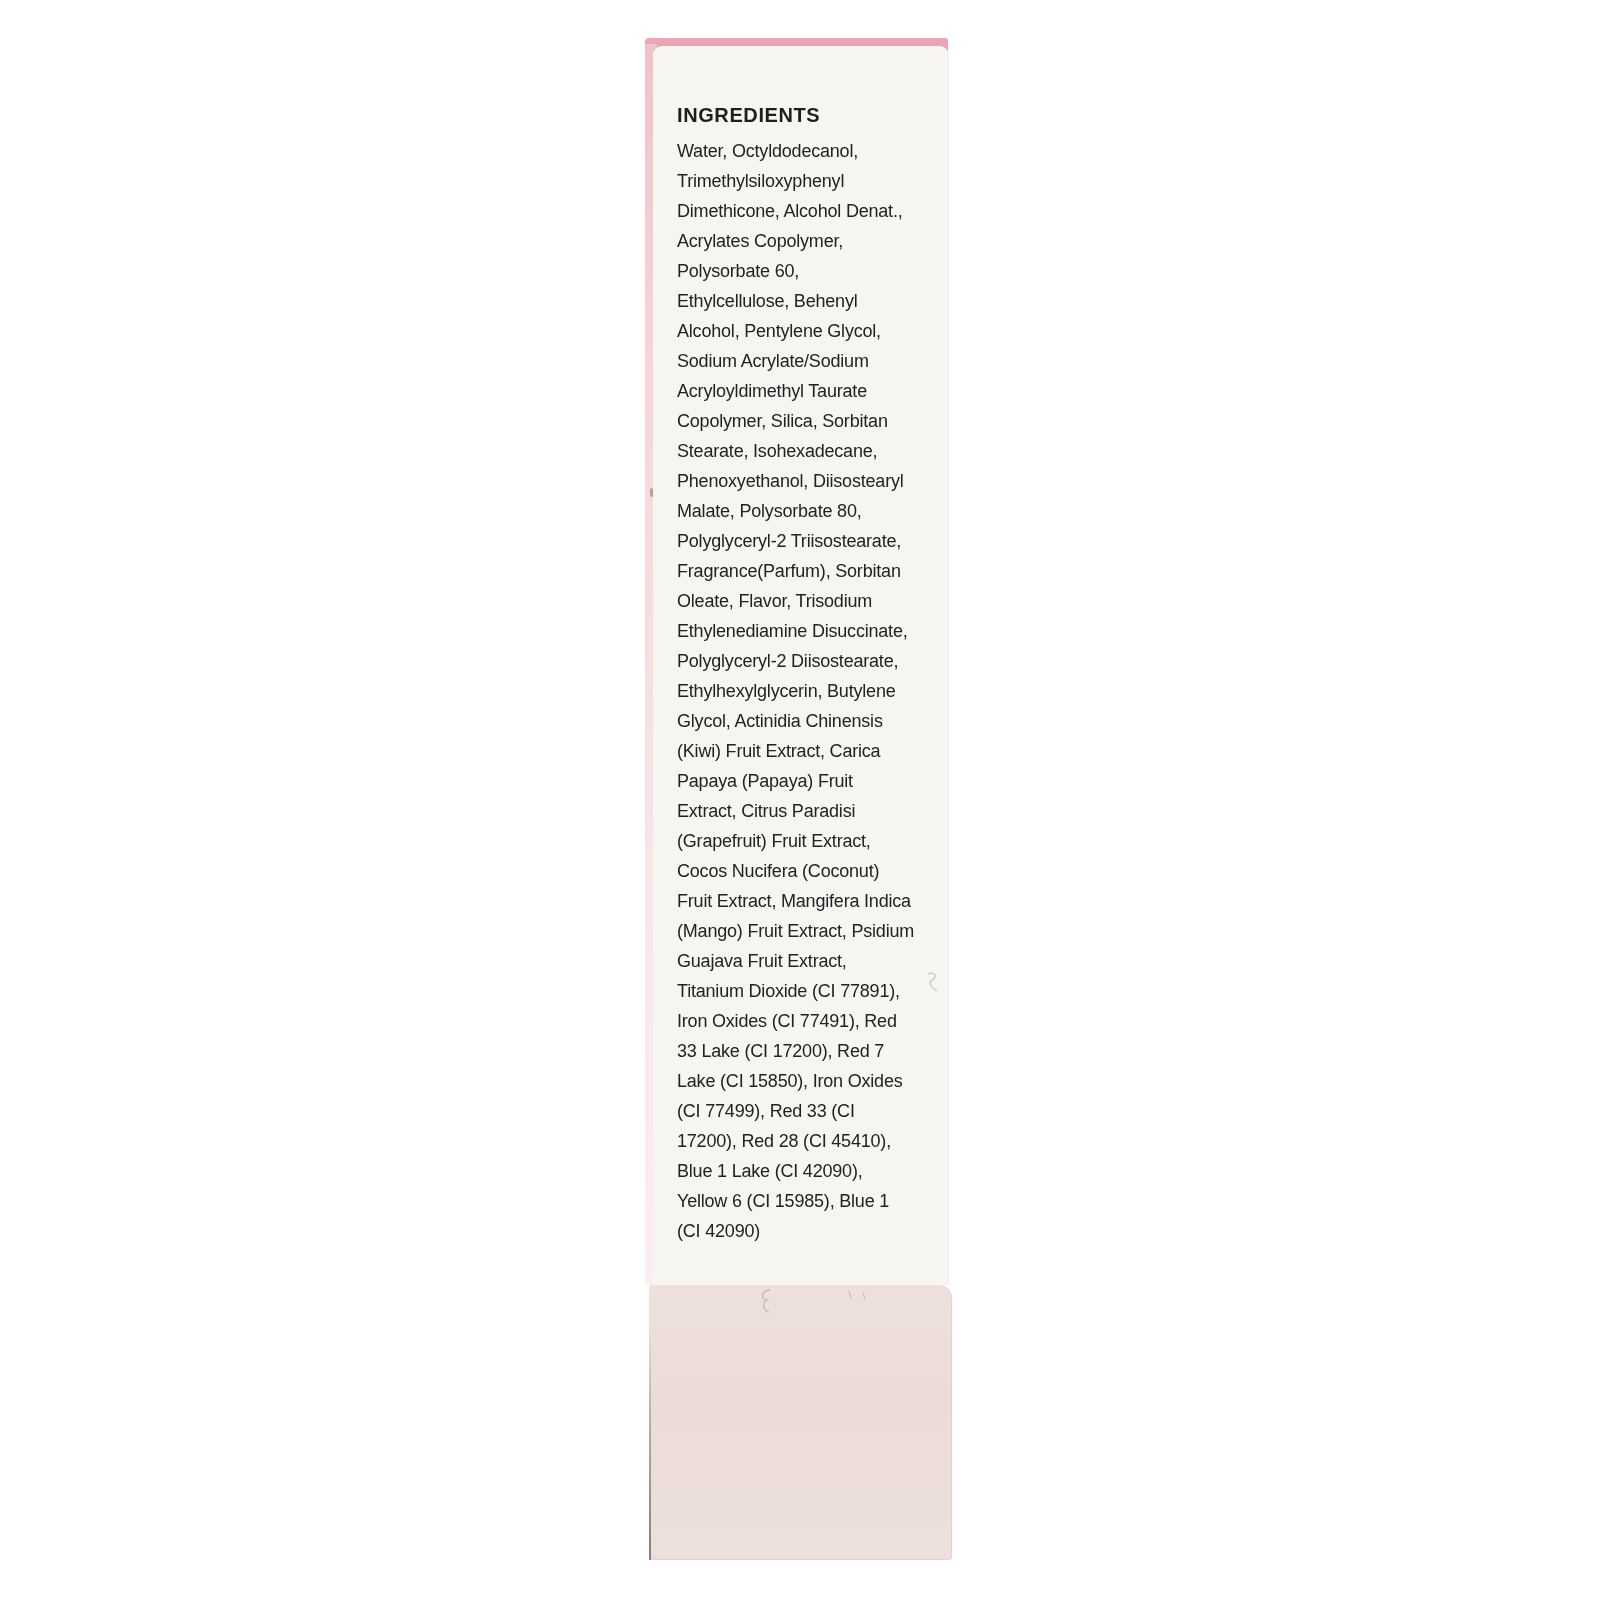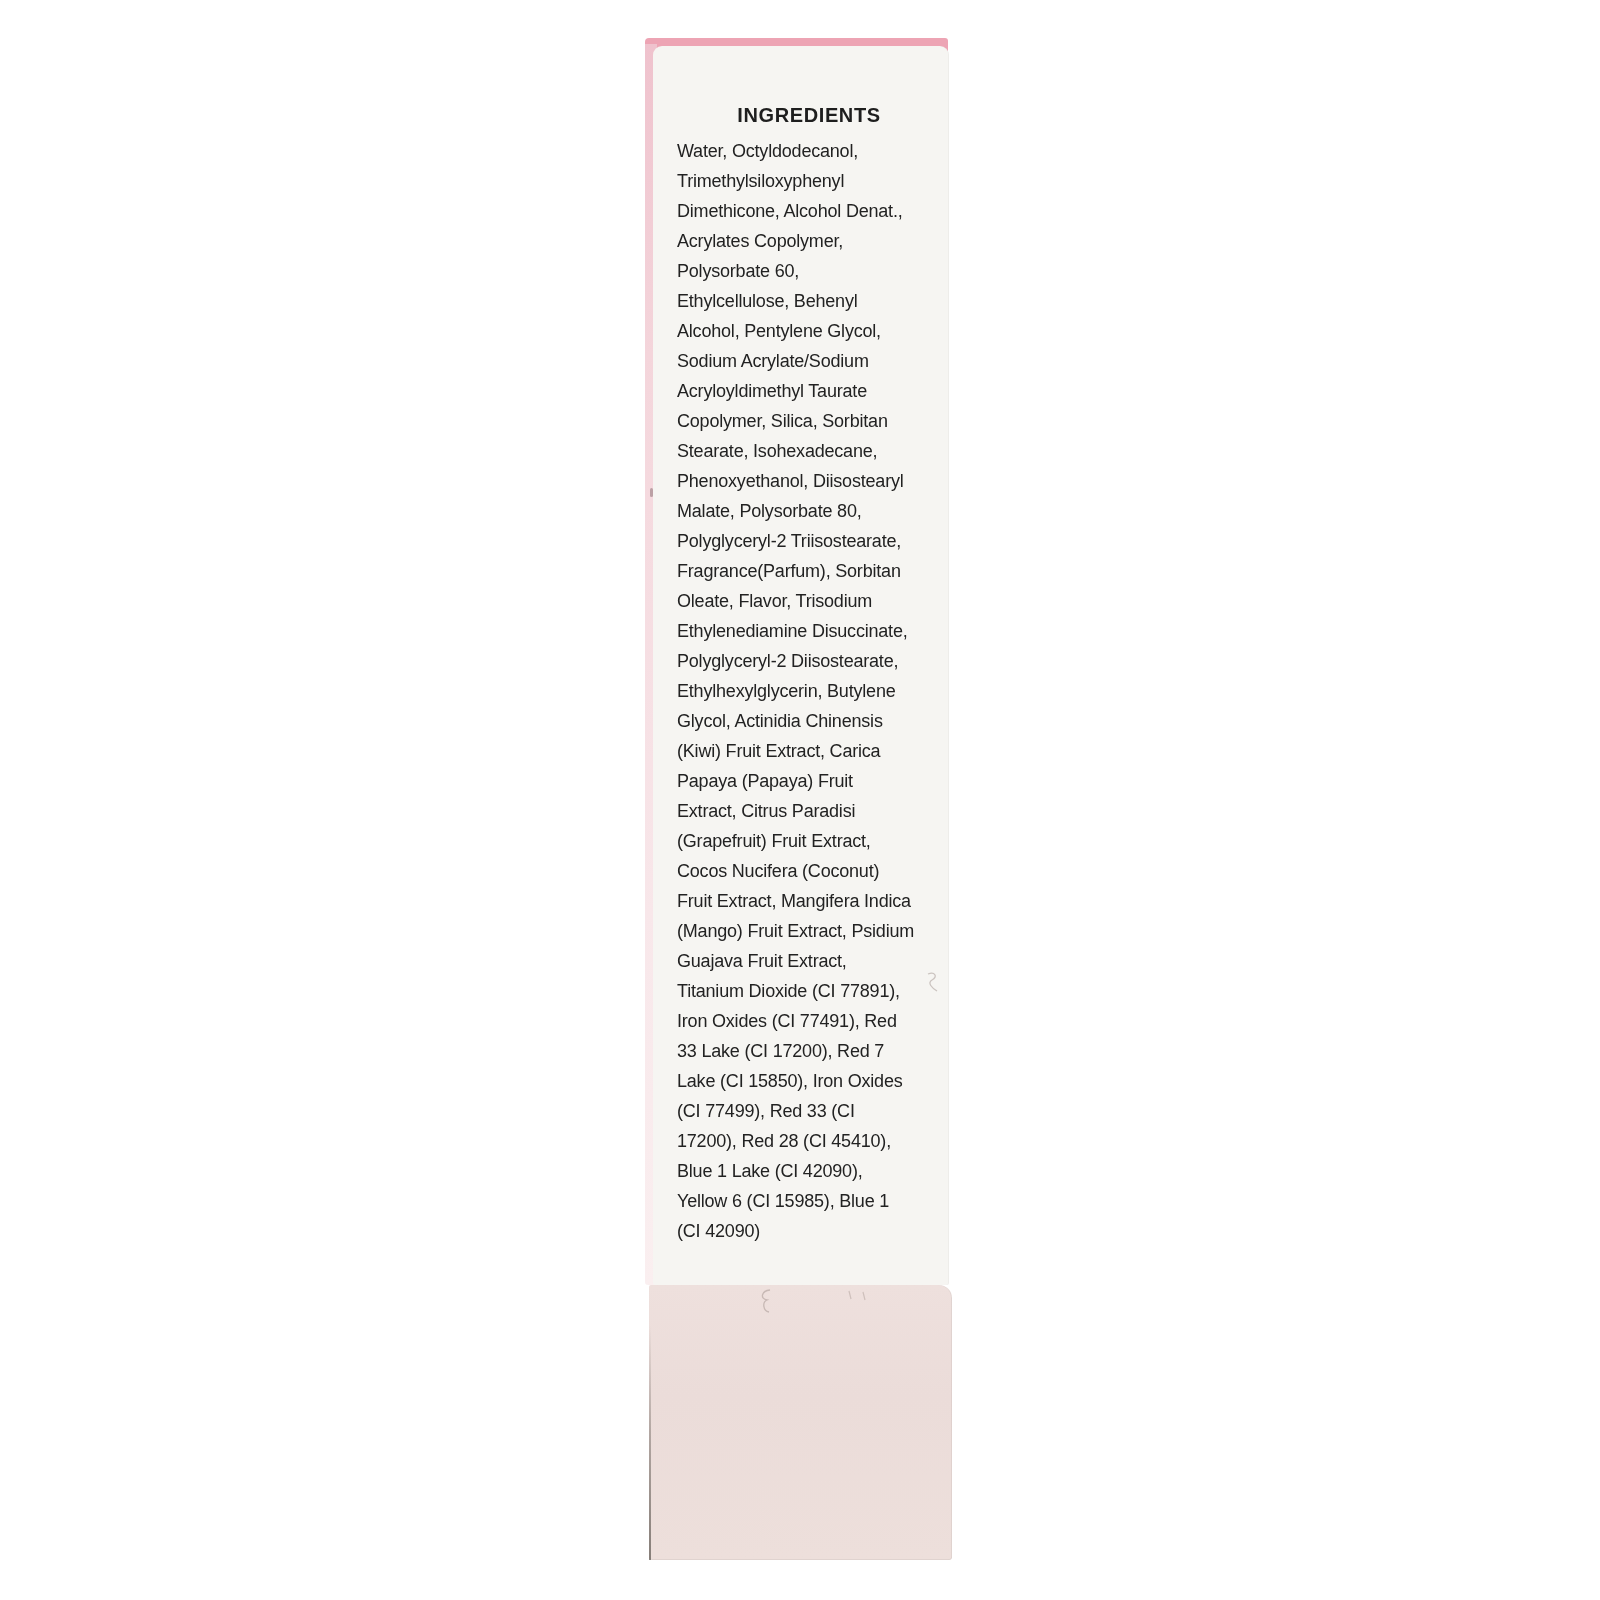--- a/index.html
+++ b/index.html
@@ -41,21 +41,20 @@
     padding: 56px 8px 0 24px;
     box-shadow: inset -1px 0 0 rgba(0,0,0,0.03);
   }
   .heading {
     margin: 0 0 8px 0;
     font-size: 20px;
     line-height: 26px;
     font-weight: bold;
     letter-spacing: 0.6px;
     color: #1e1e1e;
-    text-align: center;
   }
   .ingredients, .footnote {
     margin: 0;
     font-size: 18px;
     line-height: 30px;
     letter-spacing: -0.2px;
     color: #222222;
     white-space: pre-line;
   }
   .box-bottom {

